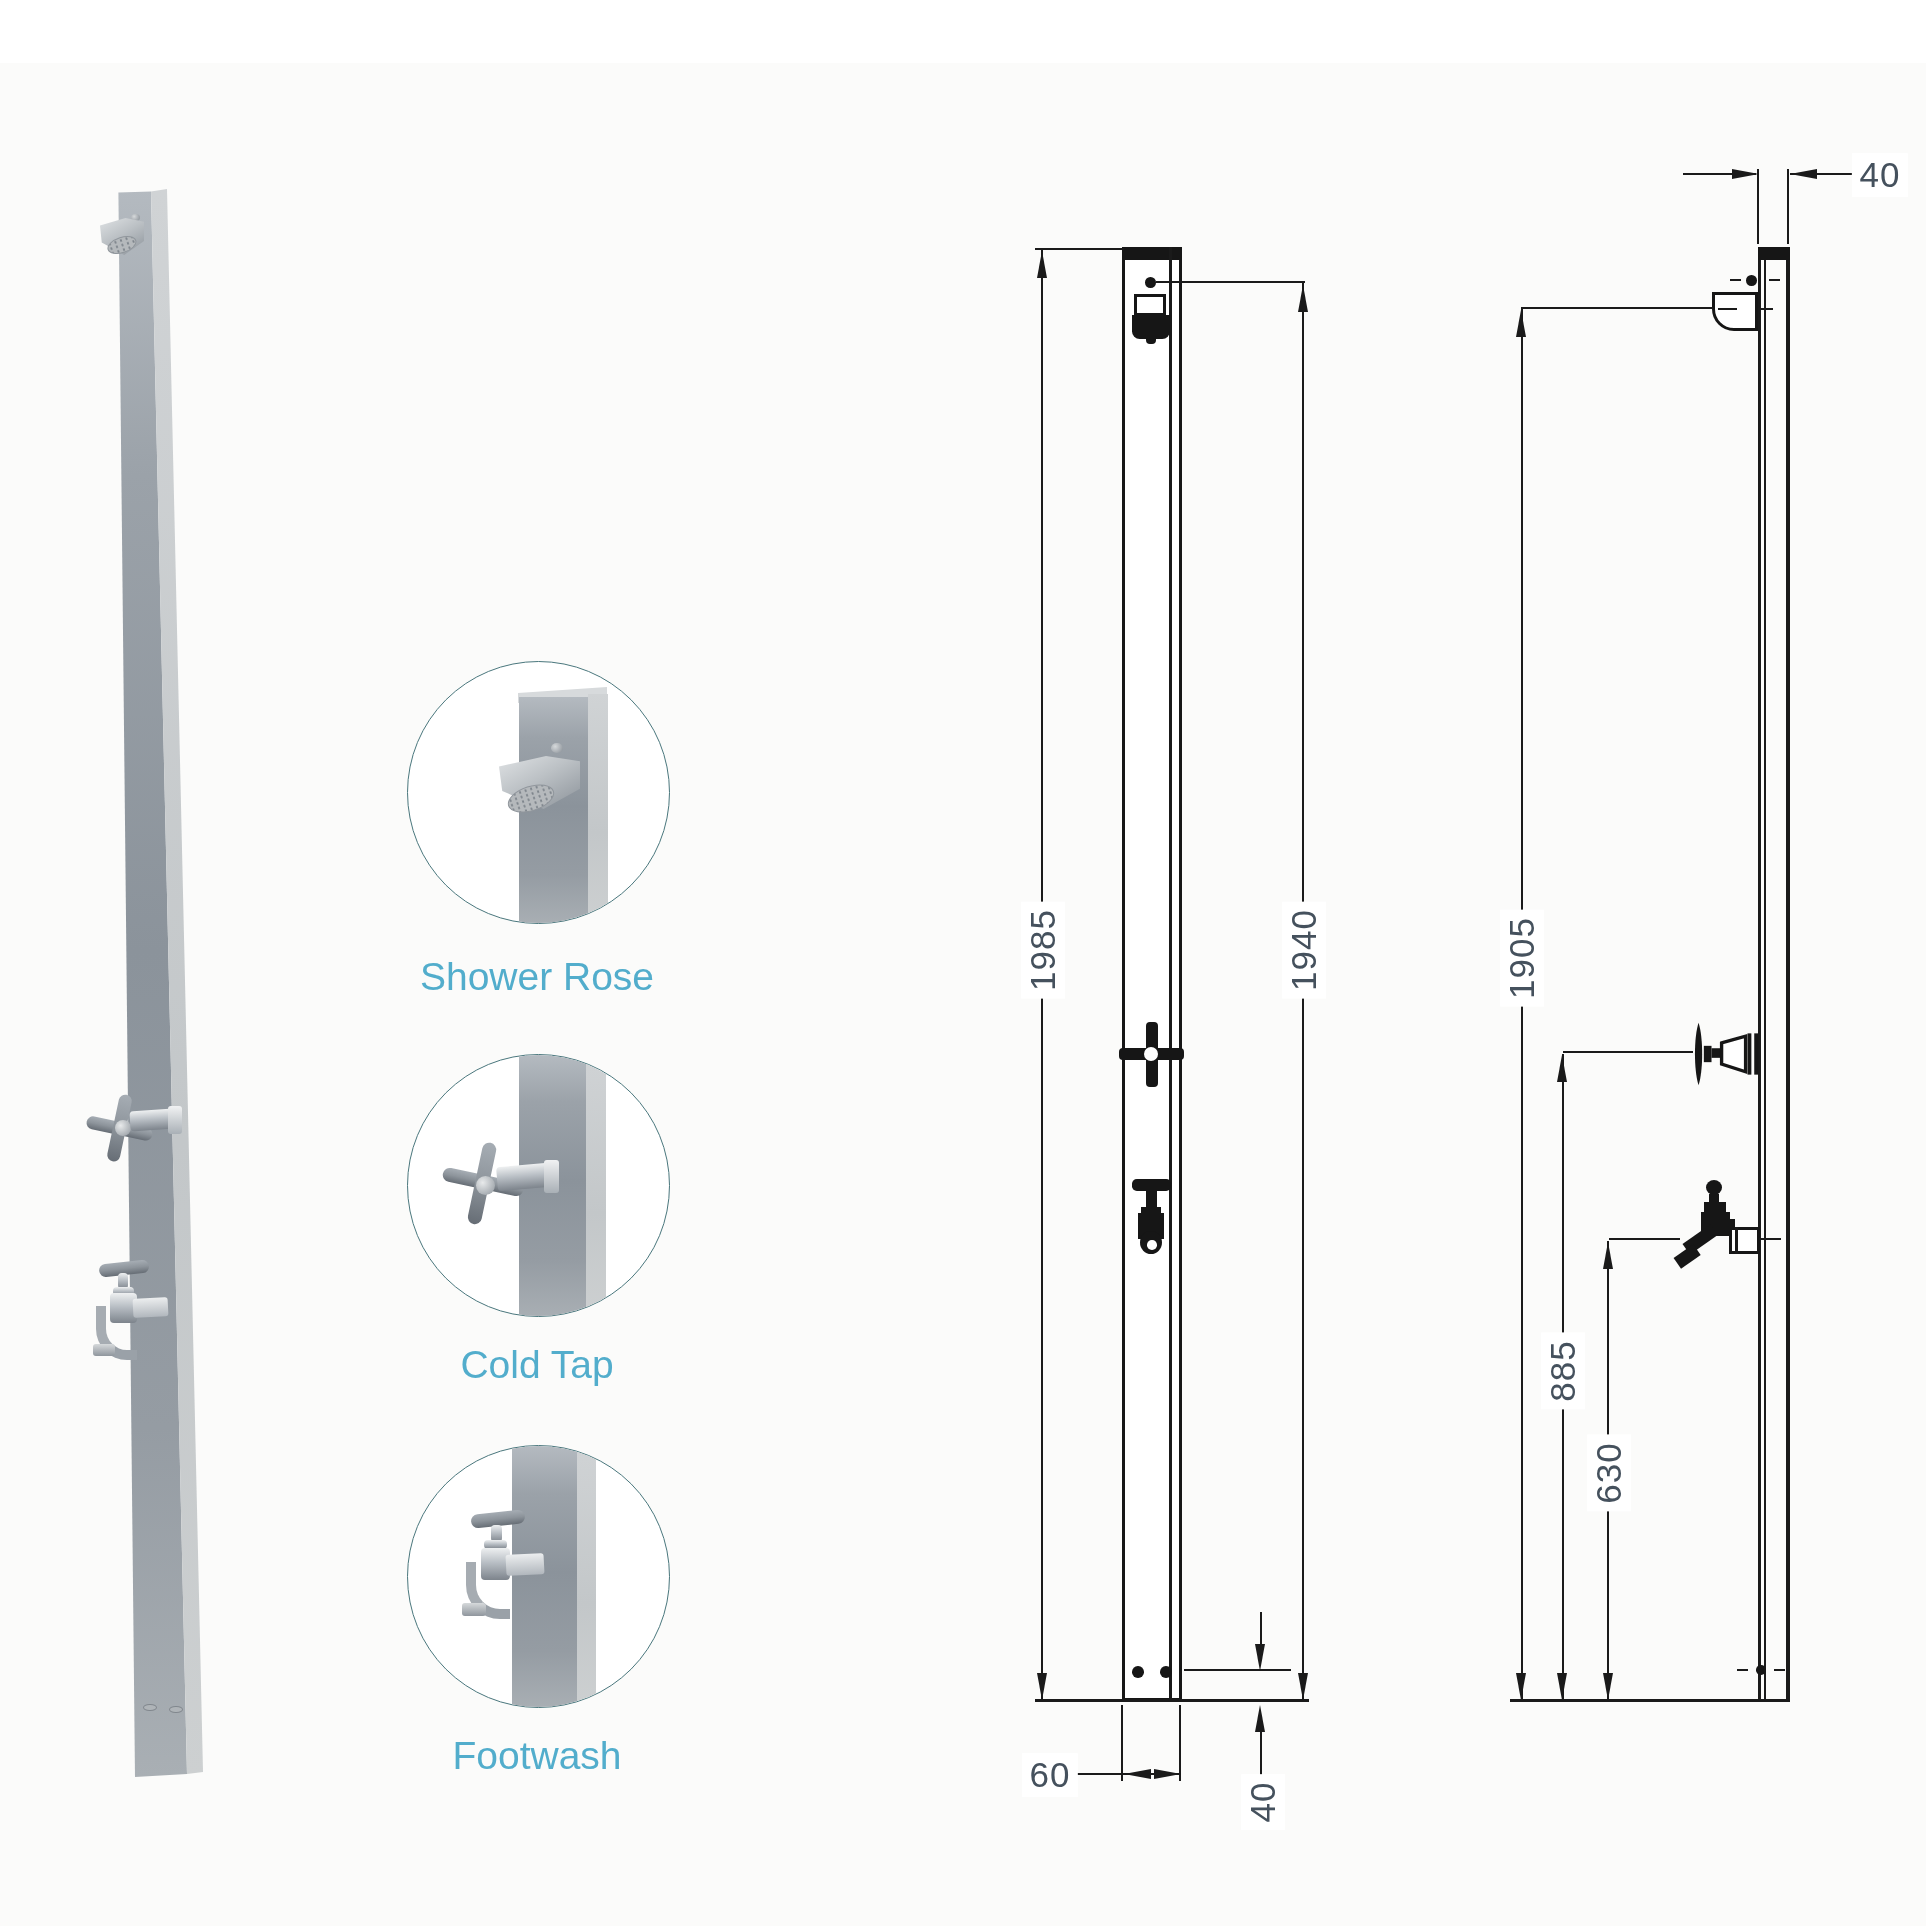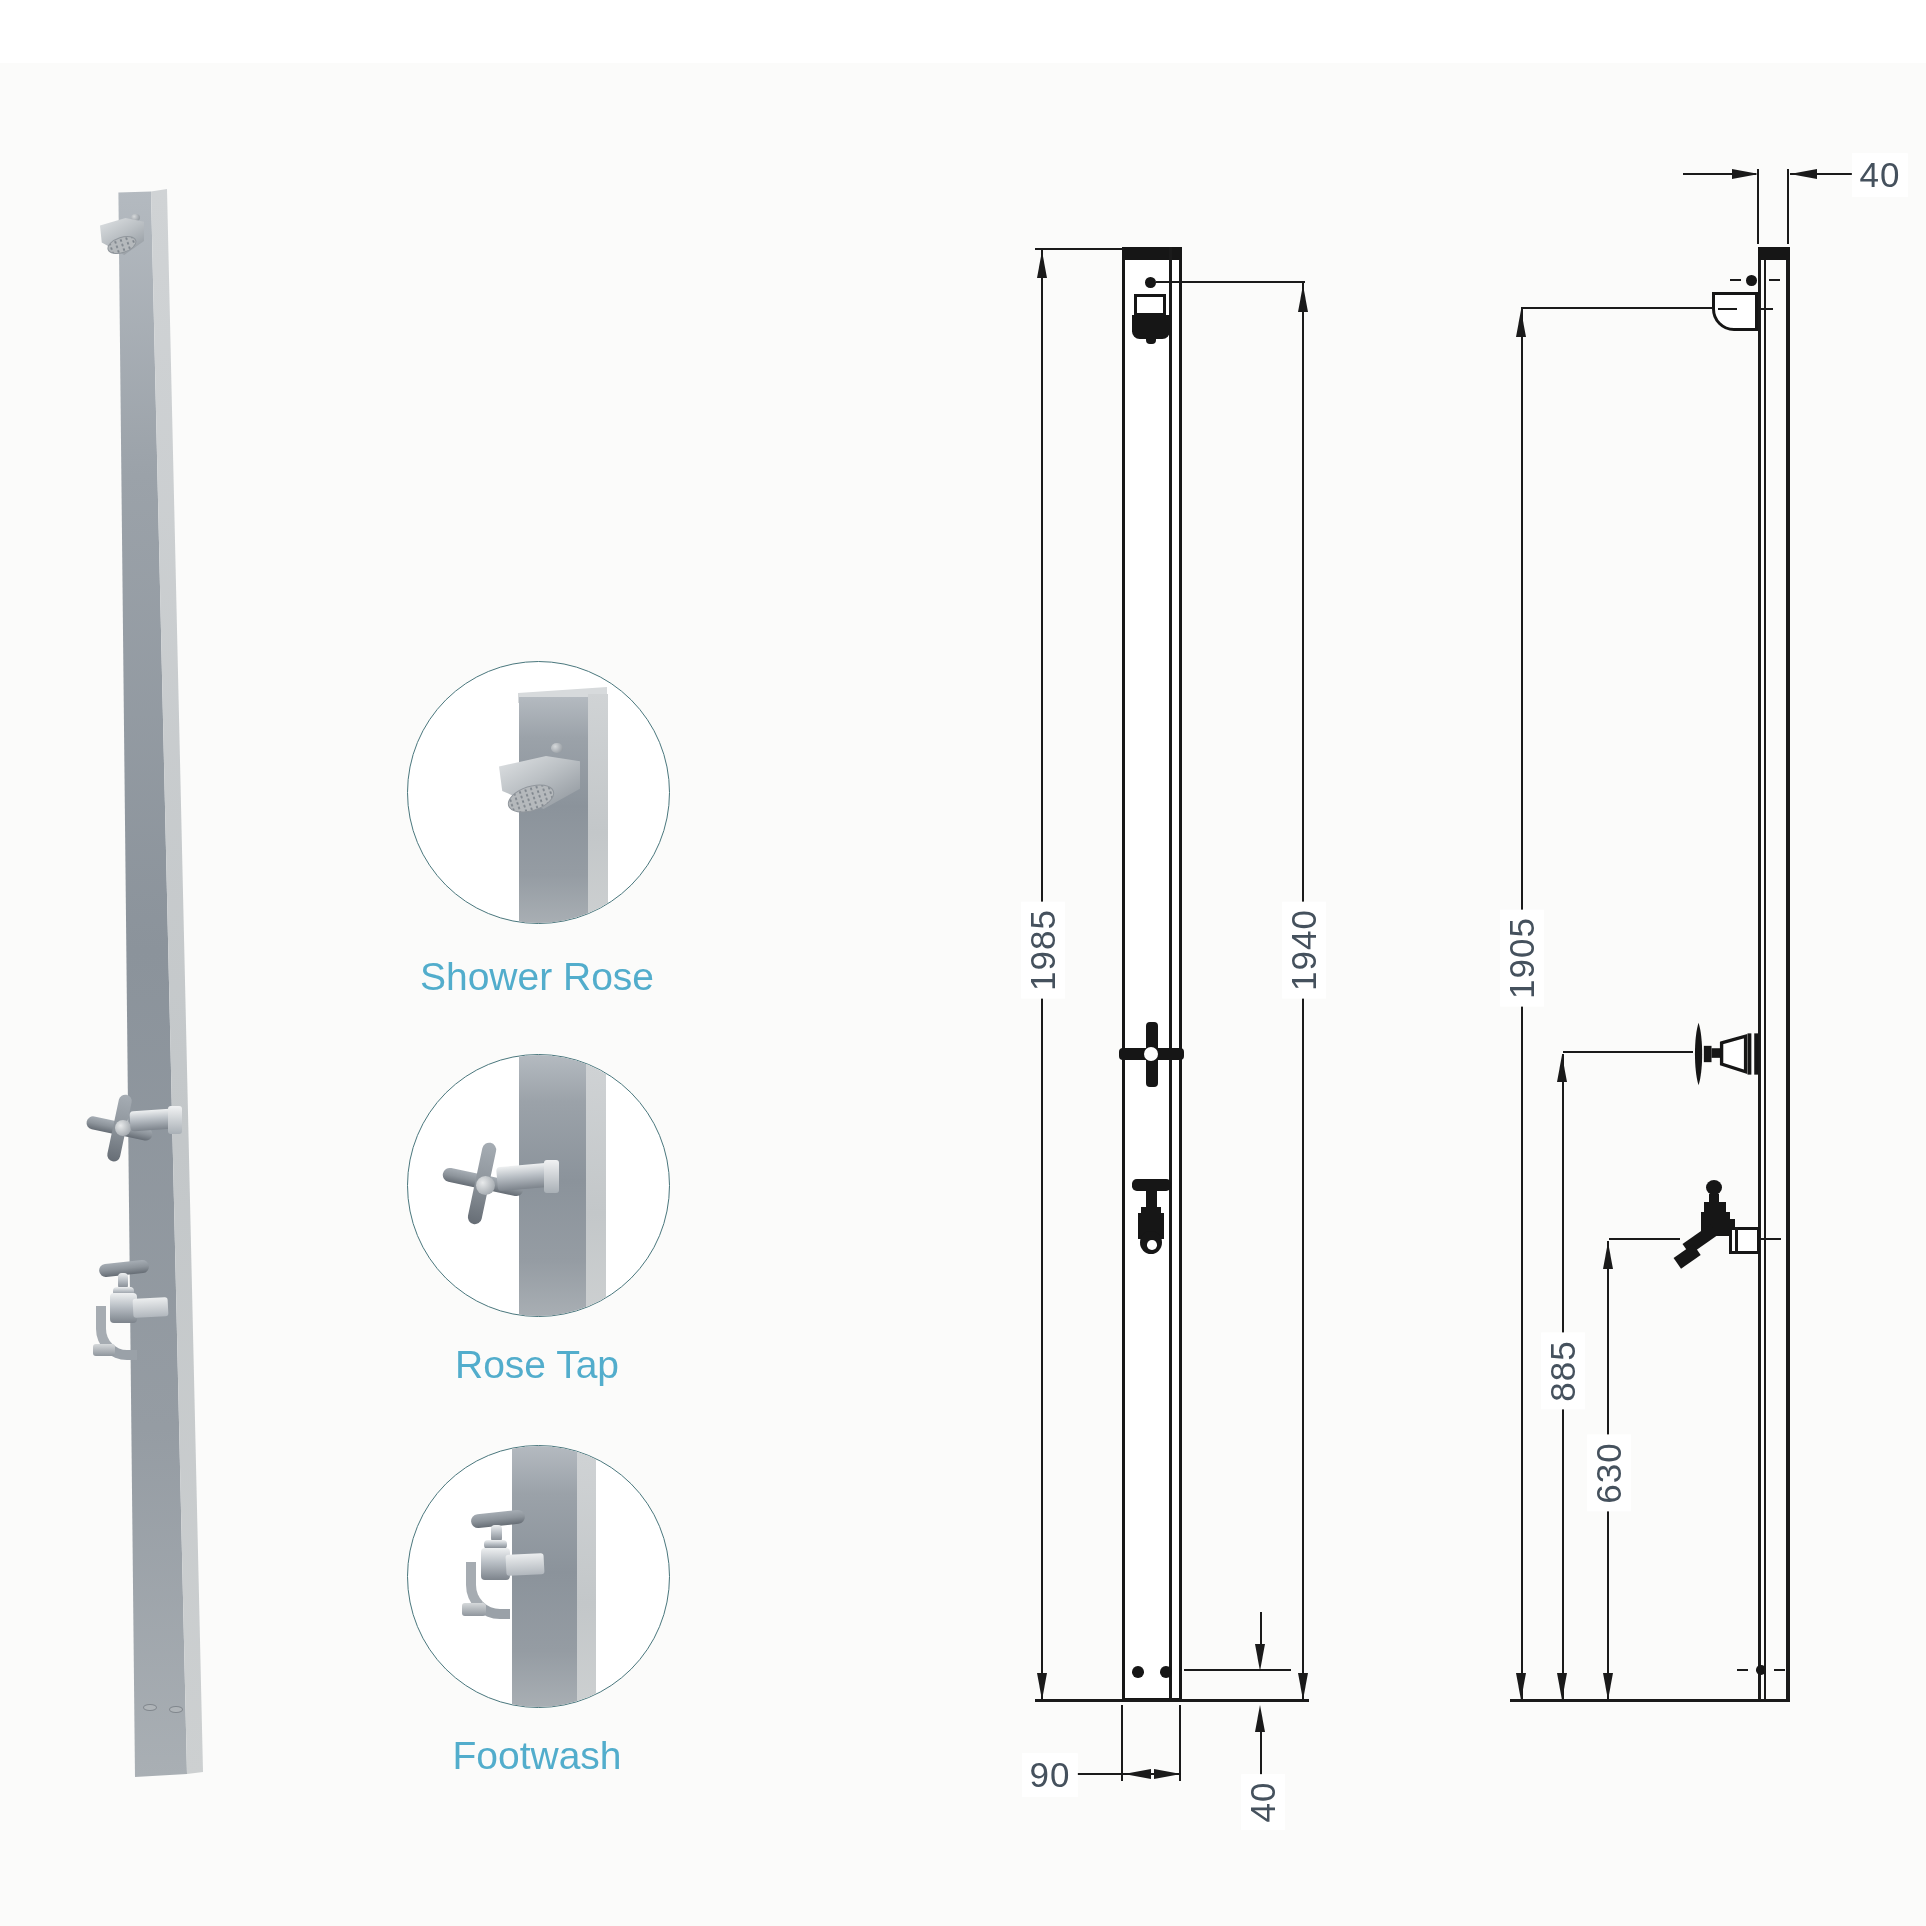--- a/index.html
+++ b/index.html
@@ -107,21 +107,21 @@
       <div class="abs m-side" style="left:178px;top:0;width:20px;height:263px;"></div>
       <div>
         <div class="abs m-handle" style="left:34px;top:120px;width:82px;height:14.4px;transform:rotate(12deg);"></div>
         <div class="abs m-handle" style="left:67px;top:87px;width:14.4px;height:83px;transform:rotate(12deg);"></div>
         <div class="abs hub" style="left:68px;top:121px;width:19px;height:19px;"></div>
         <div class="abs m-tap" style="left:89px;top:110px;width:53px;height:24px;transform:rotate(-5deg);"></div>
         <div class="abs" style="left:136px;top:105px;width:15.4px;height:33px;border-radius:2.9px;
                                 background:linear-gradient(to bottom,#f1f2f3,#a9b0b6);"></div>
       </div>
     </div>
-    <div class="callout-label" style="left:537px;top:1365px;">Rose Tap</div>
+    <div class="callout-label" style="left:537px;top:1365px;">Cold Tap</div>
   </div>
 
   <div>
     <div class="callout-circle" style="left:407px;top:1445px;">
       <div class="abs m-front" style="left:104px;top:0;width:65px;height:263px;"></div>
       <div class="abs m-side" style="left:169px;top:0;width:19px;height:263px;"></div>
       <div>
         <div class="abs m-handle" style="left:63px;top:66px;width:54px;height:14.4px;transform:rotate(-6deg);"></div>
         <div class="abs m-tap" style="left:83px;top:79px;width:10.6px;height:17.3px;"></div>
         <div class="abs m-tap" style="left:76px;top:94px;width:23px;height:8.7px;"></div>
@@ -187,21 +187,21 @@
       <div class="dim rot" style="left:1304px;top:950px;">1940</div>
     </div>
 
     <div>
       <div class="vl" style="left:1121px;top:1705px;height:76px;"></div>
       <div class="vl" style="left:1179px;top:1705px;height:76px;"></div>
       <div class="hl" style="left:1124px;top:1773px;width:57px;"></div>
       <div class="arr left" style="left:1124px;top:1769px;"></div>
       <div class="arr right" style="left:1154px;top:1769px;"></div>
       <div class="hl" style="left:1074px;top:1773px;width:50px;"></div>
-      <div class="dim" style="left:1050px;top:1775px;">90</div>
+      <div class="dim" style="left:1050px;top:1775px;">60</div>
     </div>
 
     <div>
       <div class="hl" style="left:1184px;top:1669px;width:107px;"></div>
       <div class="vl" style="left:1260px;top:1612px;height:32px;"></div>
       <div class="arr down" style="left:1255px;top:1644px;"></div>
       <div class="arr up" style="left:1255px;top:1705px;"></div>
       <div class="vl" style="left:1260px;top:1732px;height:98px;"></div>
       <div class="dim rot" style="left:1263px;top:1802px;">40</div>
     </div>

